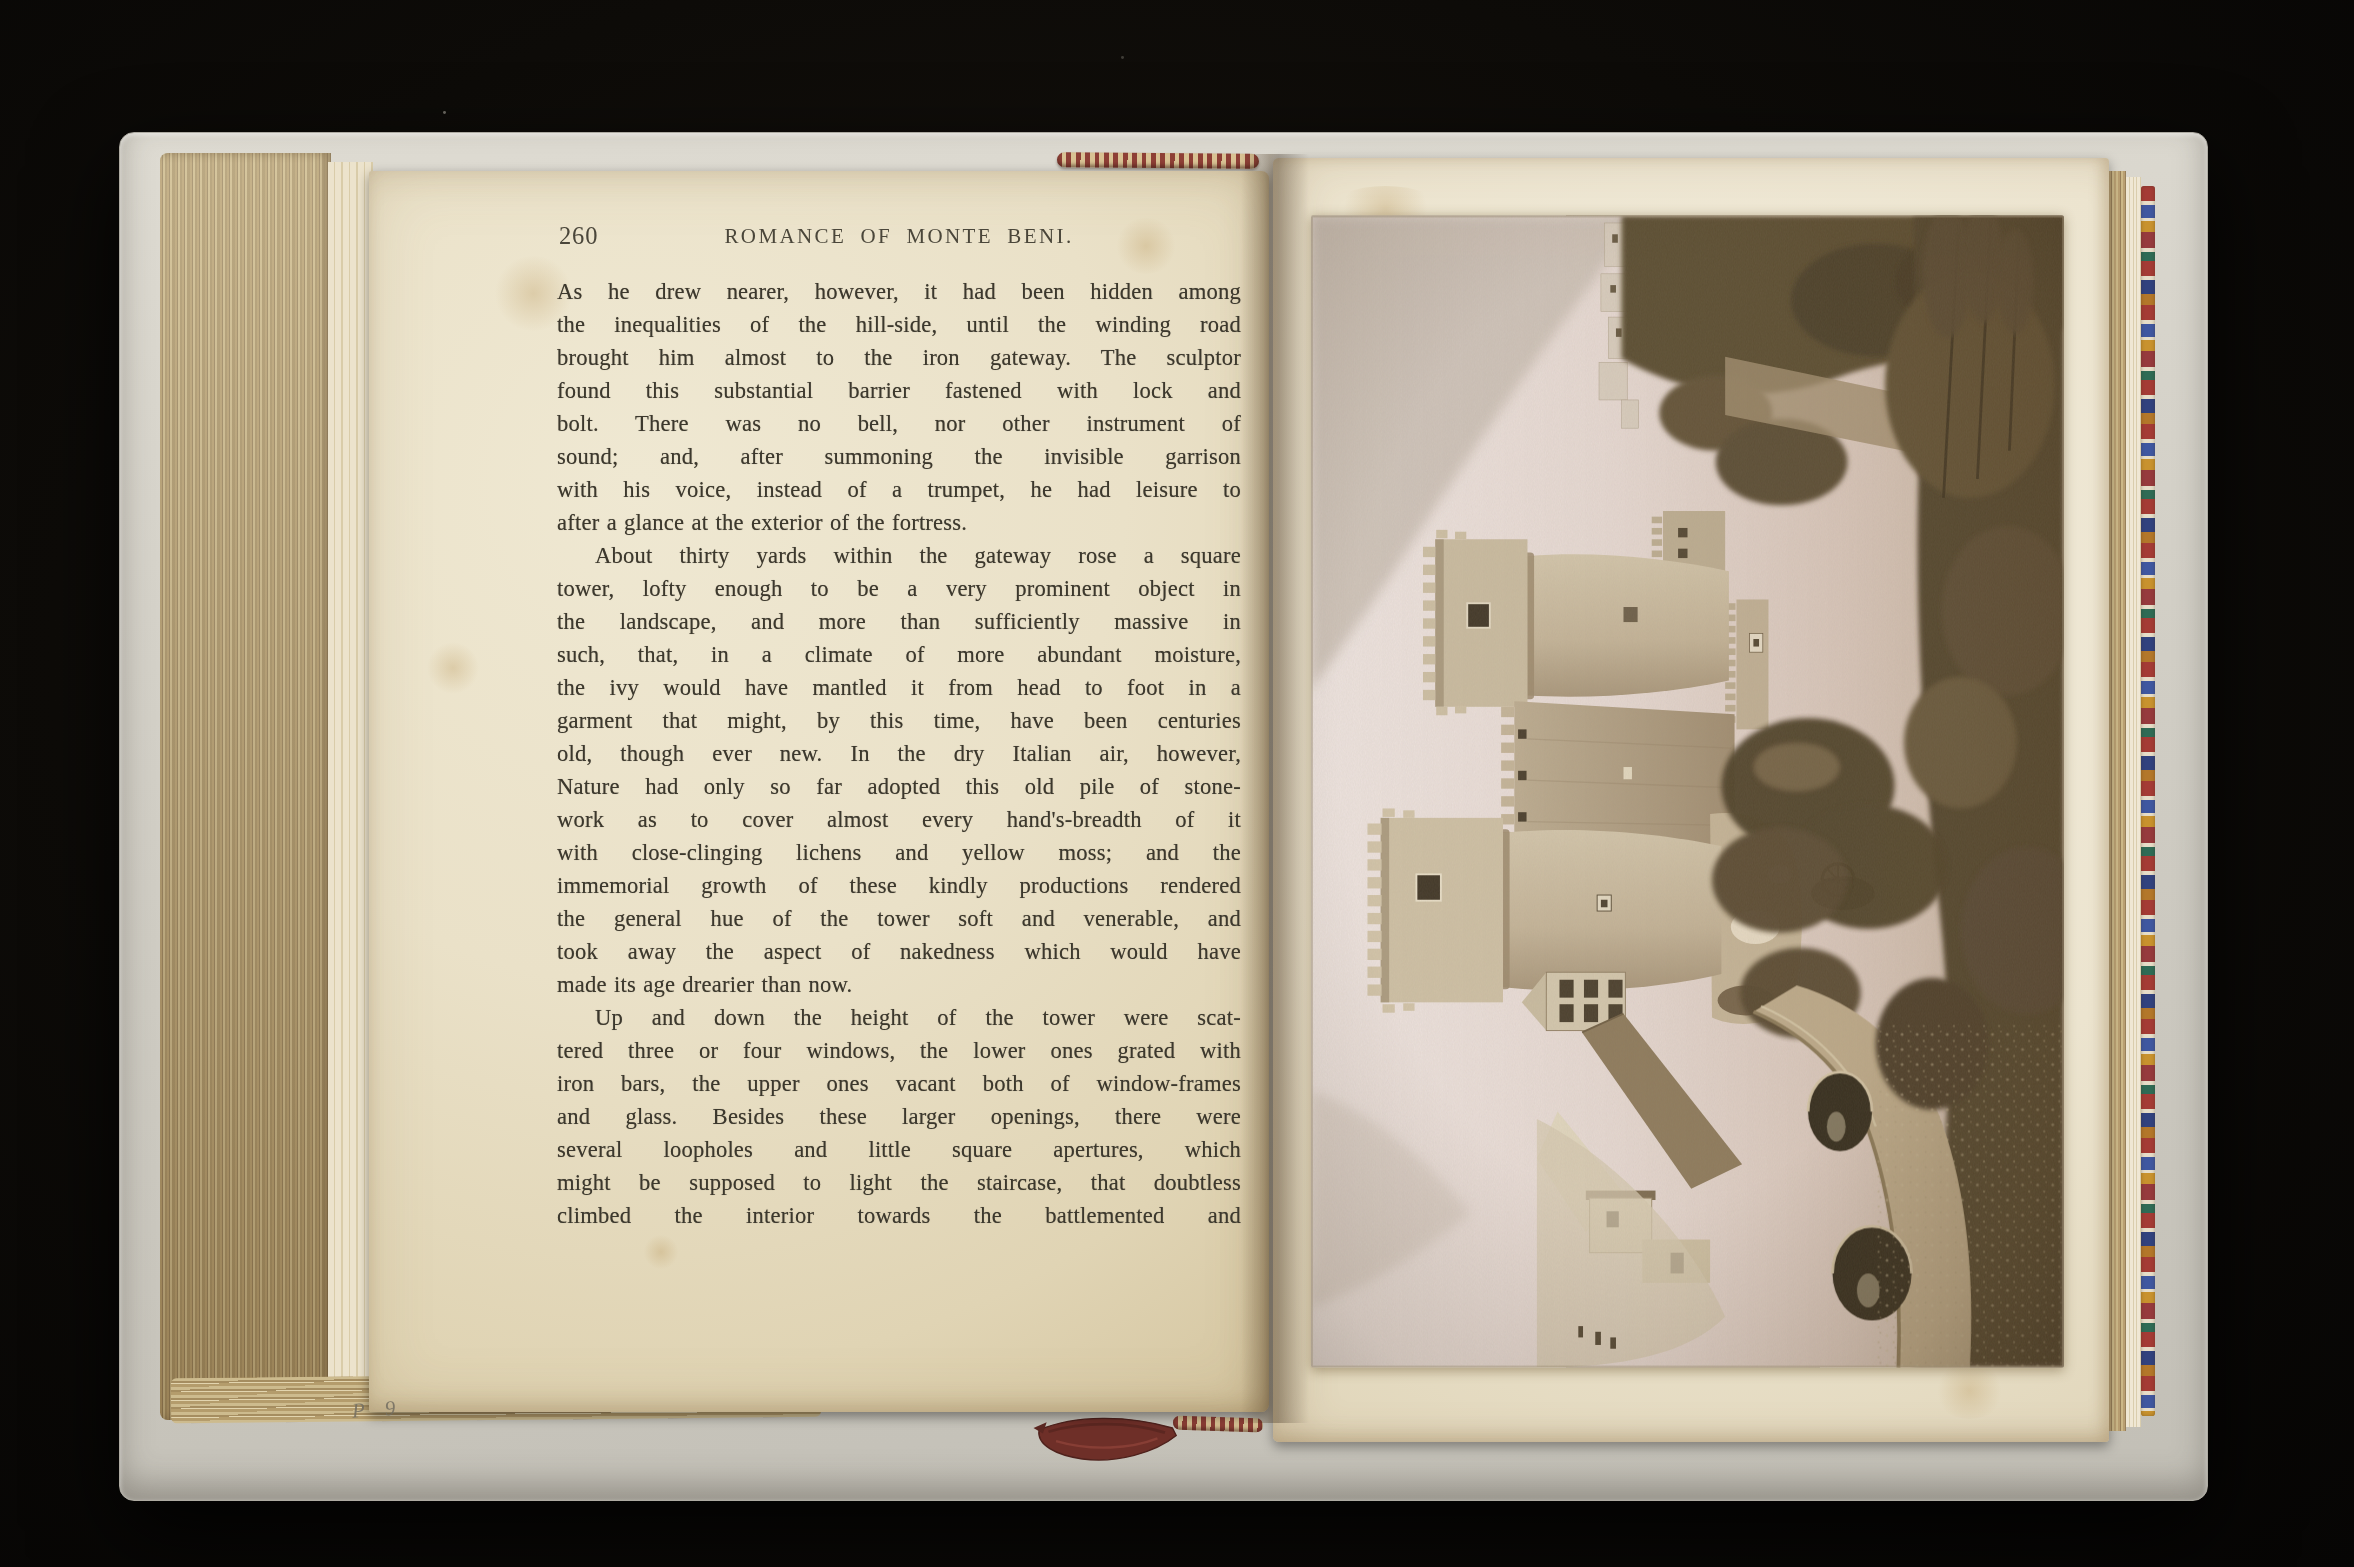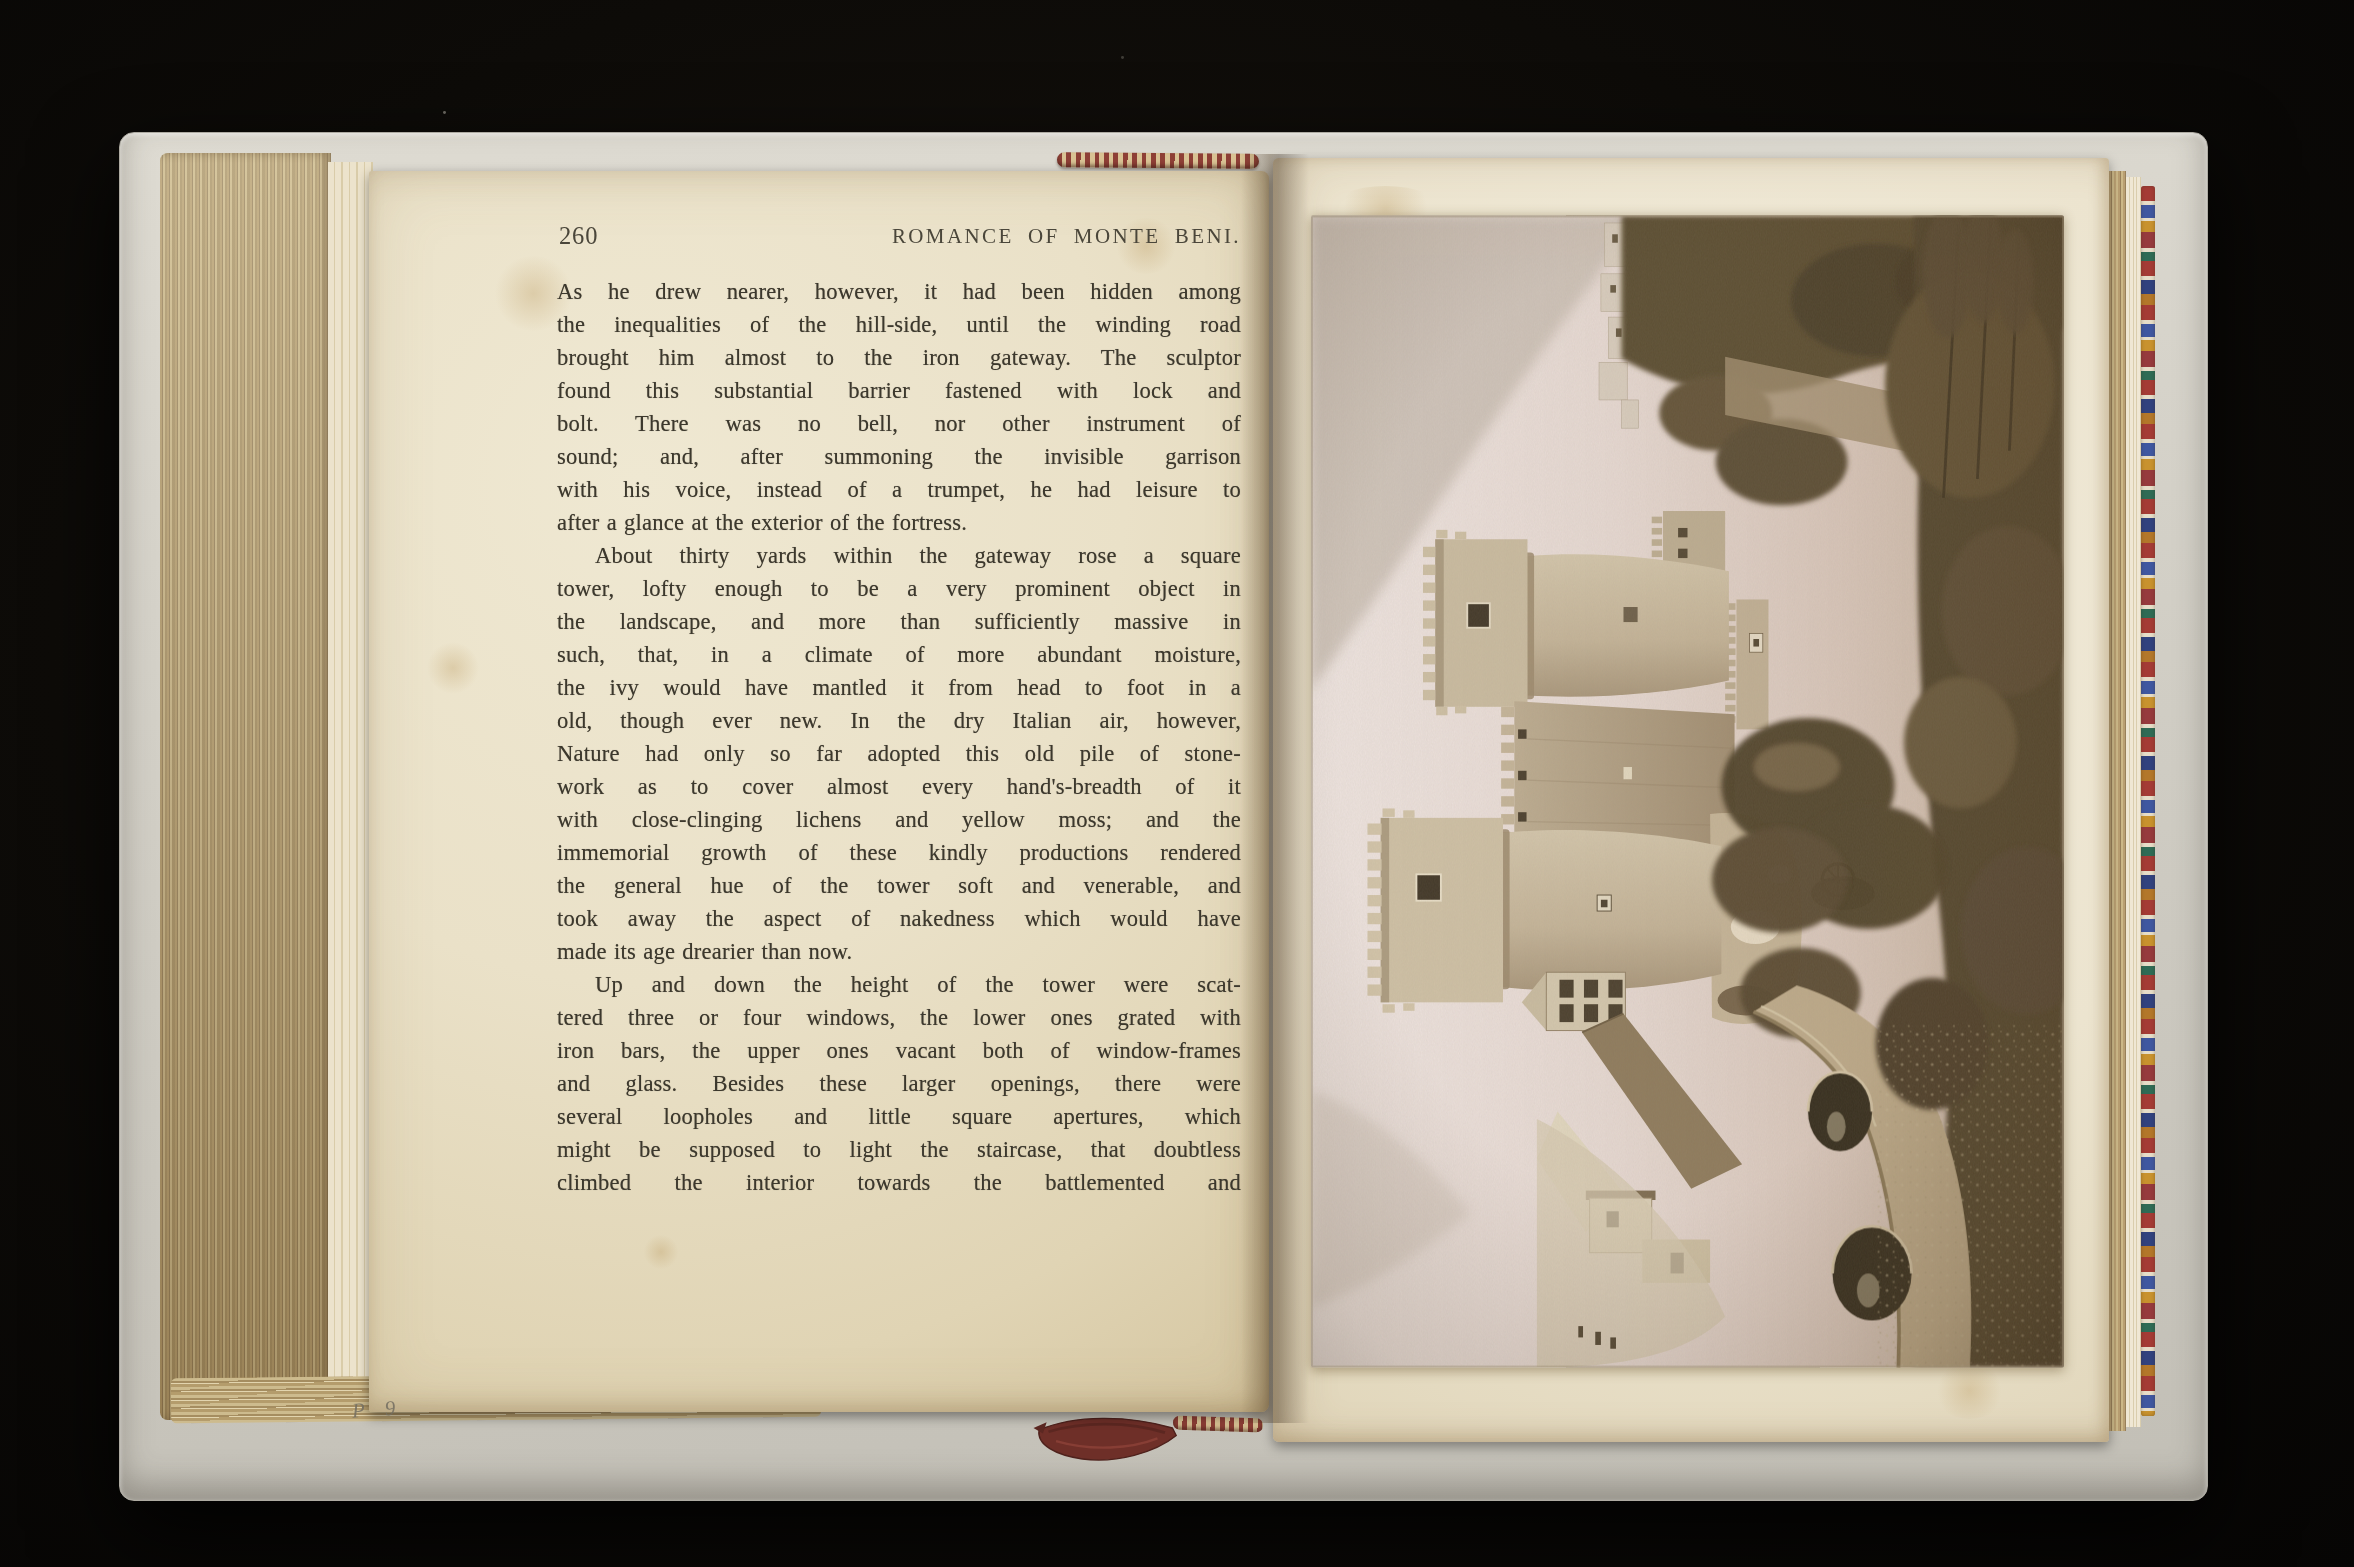--- a/index.html
+++ b/index.html
@@ -52,21 +52,21 @@
          box-shadow:inset 24.5px 0 41px rgba(120,90,50,.18), inset -7.5px 0 13px rgba(150,120,70,.22),
                     inset 0 -9.4px 17px rgba(130,100,55,.16), 0 4.7px 11.3px rgba(0,0,0,.35);}
   .gutter-shadow{position:absolute;left:1241px;top:154px;width:68px;height:1269px;pointer-events:none;
          background:linear-gradient(90deg,rgba(70,50,25,0) 0%,rgba(70,50,25,.34) 42%,rgba(40,25,10,.30) 55%,rgba(70,50,25,0) 100%);}
   .stain{position:absolute;border-radius:50%;
          background:radial-gradient(circle, rgba(186,152,92,.32), rgba(186,152,92,0) 68%);}
 
   
   .running-head{position:absolute;left:188px;top:51px;width:684px;height:30px;color:#4a463a;}
   .rh-num{position:absolute;left:1.9px;top:0;font-size:24.5px;letter-spacing:0.9px;}
-  .rh-title{position:absolute;left:0;top:1.9px;width:100%;text-align:right;font-size:21px;letter-spacing:2.4px;word-spacing:6.6px;}
+  .rh-title{position:absolute;left:0;top:1.9px;width:100%;text-align:center;font-size:21px;letter-spacing:2.4px;word-spacing:6.6px;}
   .body-text{position:absolute;left:188px;top:104px;width:684px;color:#3c382d;
          font-size:22.6px;line-height:33px;word-spacing:1.4px;letter-spacing:0.2px;
          text-shadow:0 0 0.7px rgba(60,55,44,.55);}
   .tline{text-align:justify;text-align-last:justify;}
   .tline.pend{text-align-last:left;}
   .tline.ind{text-indent:38px;}
   .pencil-note{position:absolute;left:352px;top:1397px;color:#736e61;font-size:21px;font-style:italic;
          transform:rotate(-4deg);letter-spacing:7.5px;opacity:.85;}
 
   
@@ -120,20 +120,21 @@
         <div class="tline">found this substantial barrier fastened with lock and</div>
         <div class="tline">bolt. There was no bell, nor other instrument of</div>
         <div class="tline">sound; and, after summoning the invisible garrison</div>
         <div class="tline">with his voice, instead of a trumpet, he had leisure to</div>
         <div class="tline pend">after a glance at the exterior of the fortress.</div>
         <div class="tline ind">About thirty yards within the gateway rose a square</div>
         <div class="tline">tower, lofty enough to be a very prominent object in</div>
         <div class="tline">the landscape, and more than sufficiently massive in</div>
         <div class="tline">such, that, in a climate of more abundant moisture,</div>
         <div class="tline">the ivy would have mantled it from head to foot in a</div>
+        <div class="tline">garment that might, by this time, have been centuries</div>
         <div class="tline">old, though ever new. In the dry Italian air, however,</div>
         <div class="tline">Nature had only so far adopted this old pile of stone-</div>
         <div class="tline">work as to cover almost every hand's-breadth of it</div>
         <div class="tline">with close-clinging lichens and yellow moss; and the</div>
         <div class="tline">immemorial growth of these kindly productions rendered</div>
         <div class="tline">the general hue of the tower soft and venerable, and</div>
         <div class="tline">took away the aspect of nakedness which would have</div>
         <div class="tline pend">made its age drearier than now.</div>
         <div class="tline ind">Up and down the height of the tower were scat-</div>
         <div class="tline">tered three or four windows, the lower ones grated with</div>

